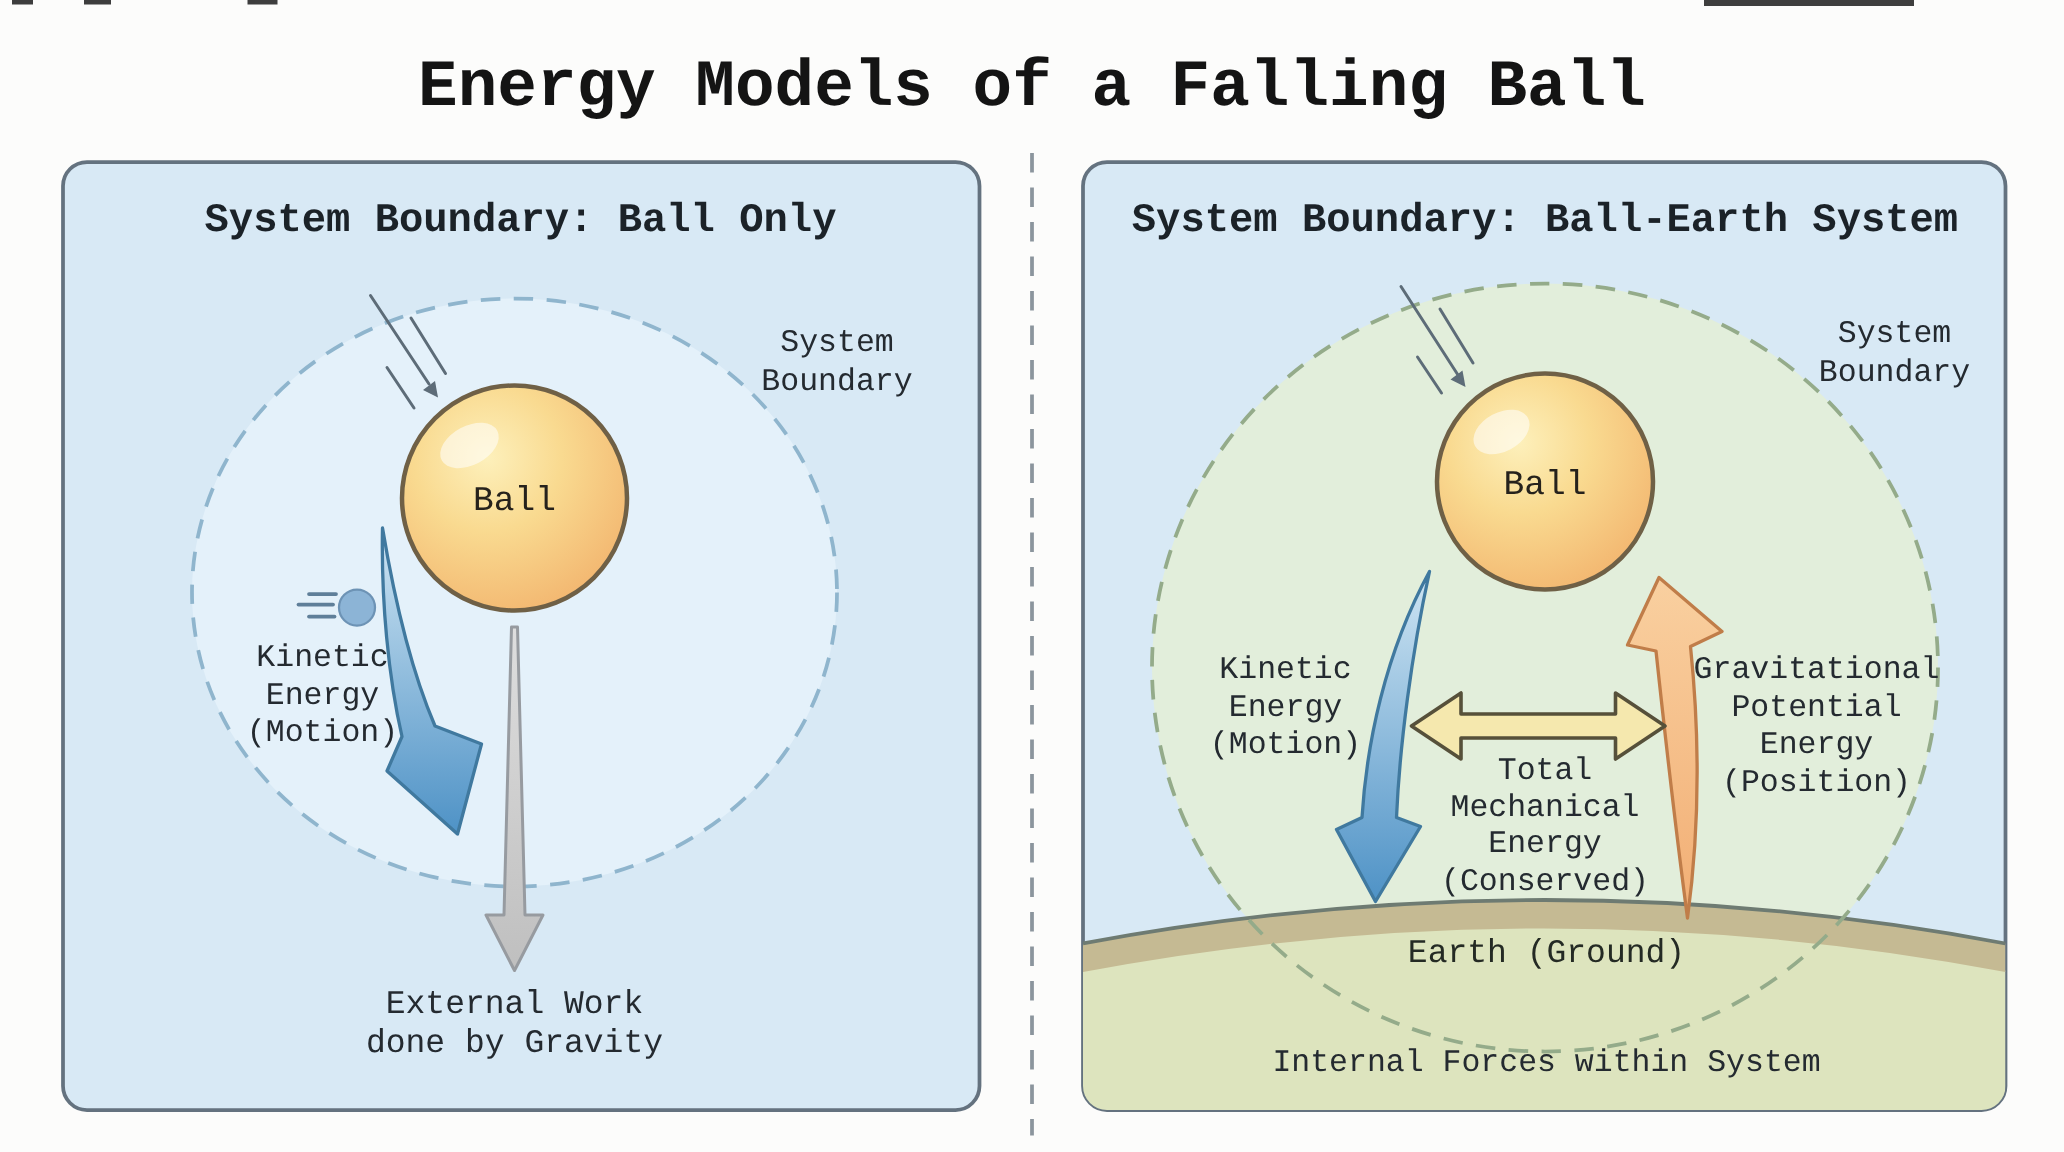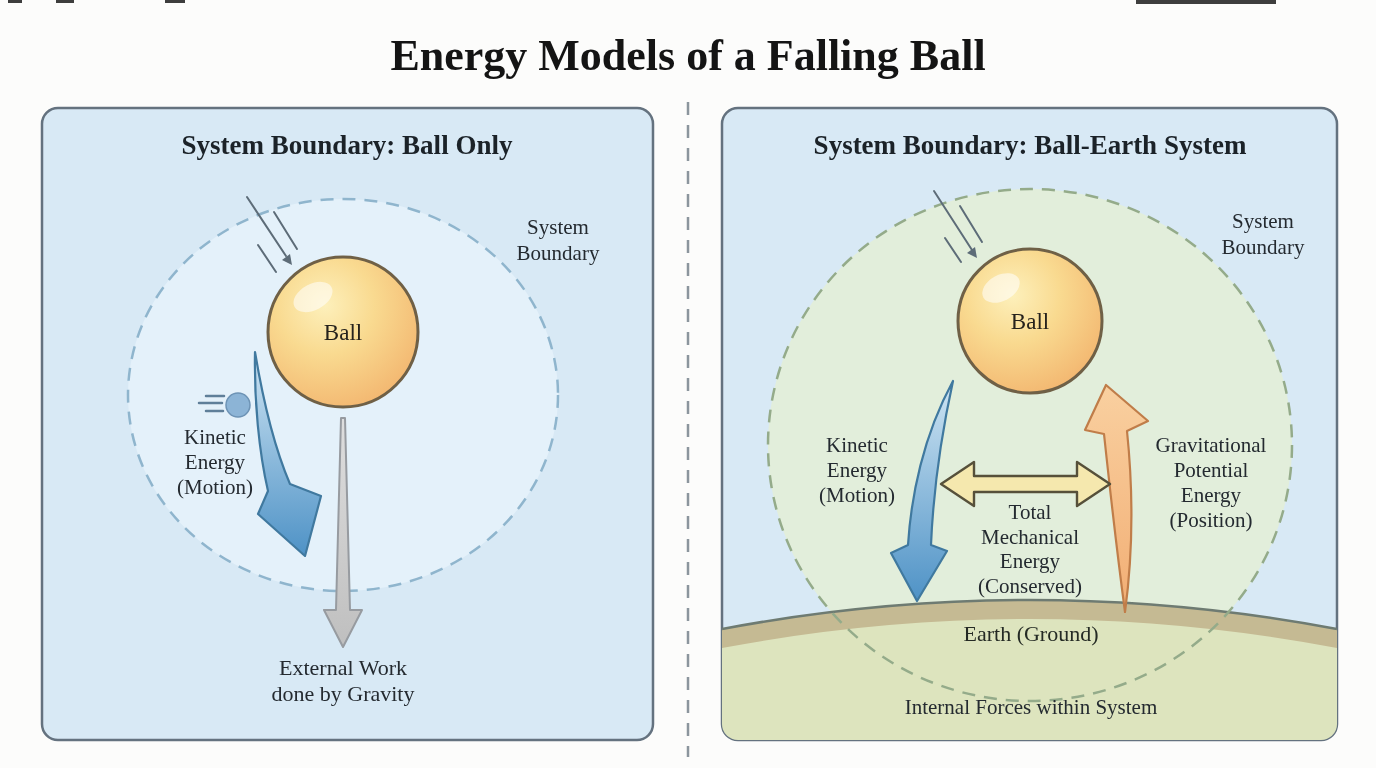--- a/index.html
+++ b/index.html
@@ -1,18 +1,18 @@
 <!DOCTYPE html>
 <html><head>
 <meta charset="utf-8">
 <style>
   html,body{margin:0;padding:0;background:#e8e8e8;}
   .stage{
     position:relative;width:1376px;height:768px;background:#fcfcfb;
-    font-family:Liberation Serif, serif;overflow:hidden;
+    font-family:Liberation Mono, monospace;overflow:hidden;
   }
   svg{position:absolute;left:0;top:0;}
   text{fill:#20262b;}
   .main-title{font-size:44px;font-weight:600;fill:#141414;}
   .panel-title{font-size:27px;font-weight:600;fill:#1b2228;}
   .lbl{font-size:21px;fill:#242a30;}
   .lbl-sm{font-size:21px;fill:#242a30;}
   .ball-lbl{font-size:23px;fill:#26221c;}
   .earth-lbl{font-size:22px;fill:#242a24;}
 </style>

